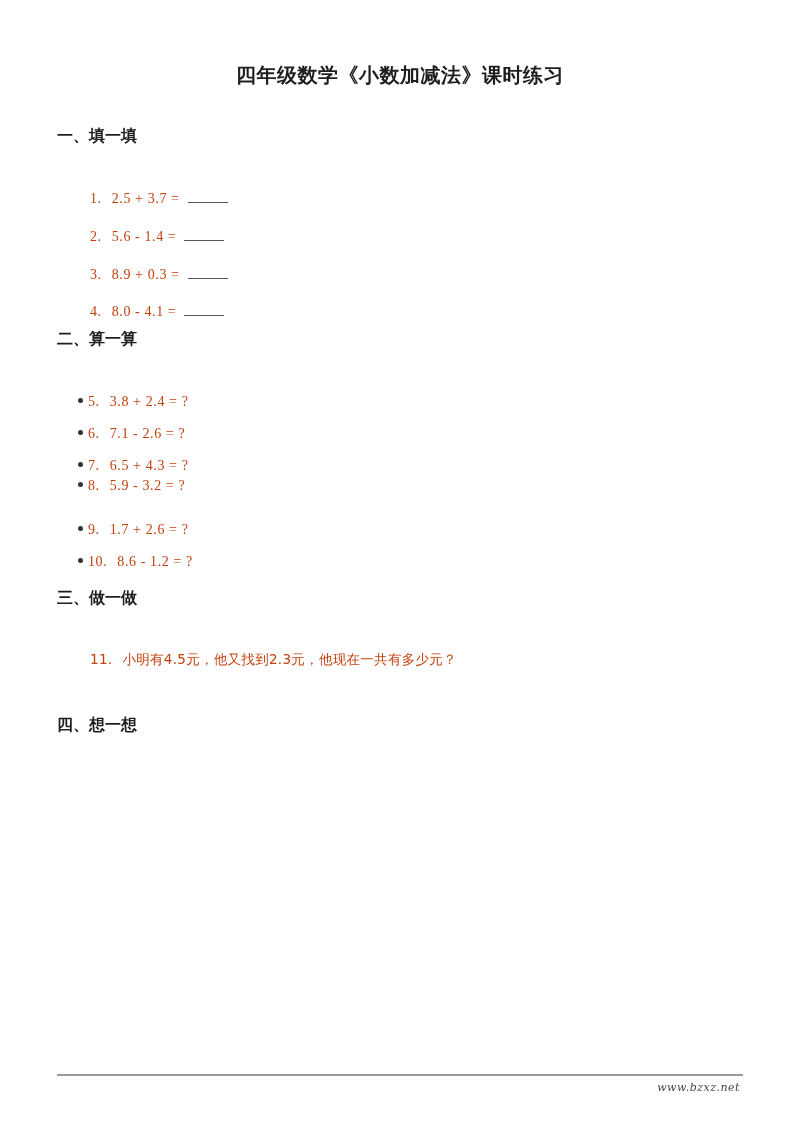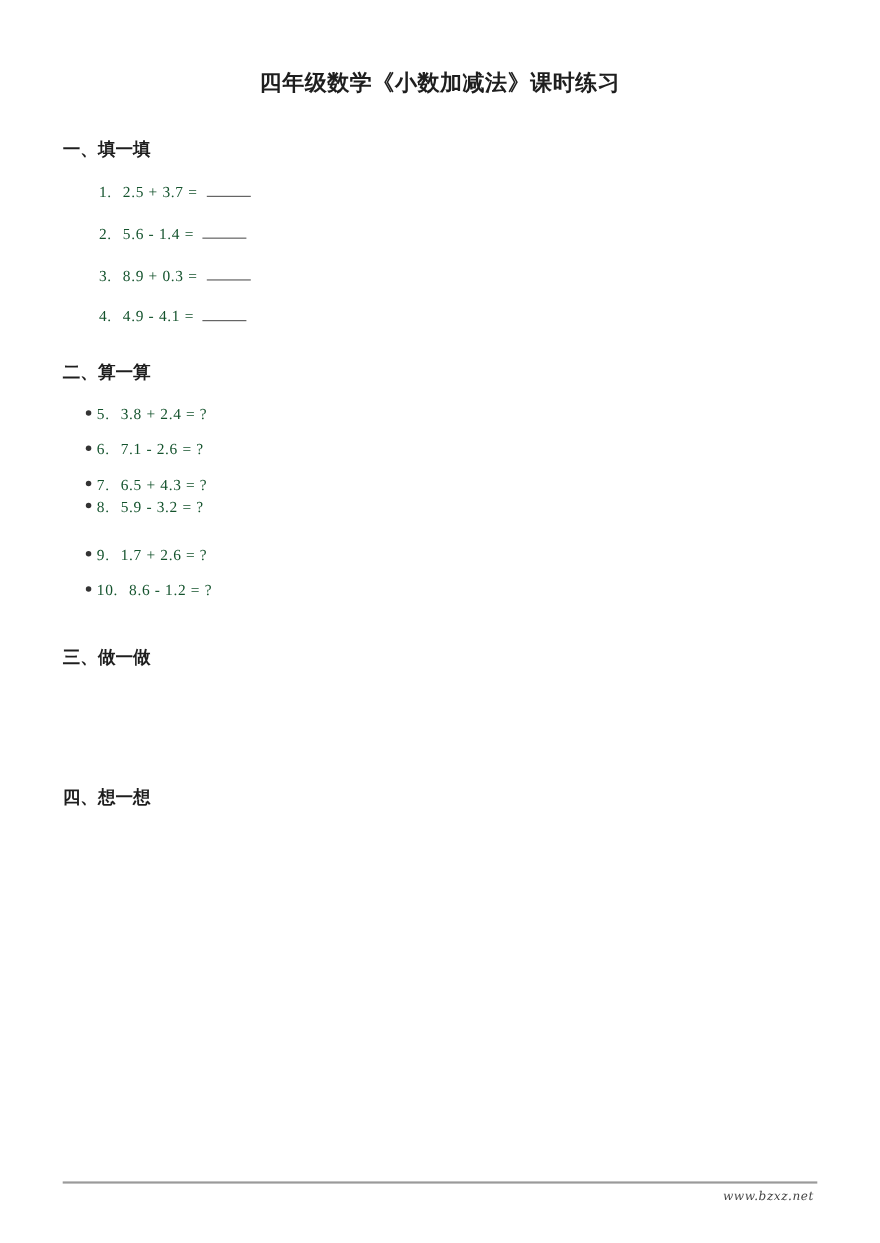--- a/index.html
+++ b/index.html
@@ -9,21 +9,21 @@
       position: absolute; left: 0; top: 62px; width: 800px; text-align: center;
       font-family: "DejaVu Serif", serif; font-size: 20px; font-weight: bold; color: #1e1e1e;
       letter-spacing: 0.5px;
     }
     .section-heading {
       position: absolute; left: 57px;
       font-family: "DejaVu Sans", sans-serif; font-size: 16px; font-weight: bold; color: #1e1e1e;
     }
     .item {
       position: absolute; font-family: "Liberation Serif", "DejaVu Serif", serif;
-      font-size: 14px; color: #14532d; white-space: nowrap; letter-spacing: 0.6px;
+      font-size: 14px; color: #c2410c; white-space: nowrap; letter-spacing: 0.6px; margin-top: 24px;
     }
     .item .num { display: inline-block; margin-right: 10px; }
     .blank { display: inline-block; width: 40px; border-bottom: 1px solid #555; margin-left: 8px; height: 12px; vertical-align: baseline; }
     .bullet { display: inline-block; width: 5px; height: 5px; border-radius: 50%; background: #333; margin-right: 5px; vertical-align: middle; position: relative; top: -2px; }
     .wp { font-family: "DejaVu Sans", sans-serif; font-size: 13.5px; letter-spacing: 0.3px; }
     .watermark {
       position: absolute; left: 375px; top: 985px;
       font-family: "DejaVu Sans", sans-serif; font-weight: bold; font-size: 84px;
       color: #efefef; letter-spacing: 2px; line-height: 1;
     }
@@ -45,21 +45,21 @@
   <div class="item" style="left:90px; top:166px;">
     <span class="num">1.</span><span>2.5 + 3.7 =</span><span class="blank"></span>
   </div>
   <div class="item" style="left:90px; top:204px;">
     <span class="num">2.</span><span>5.6 - 1.4 =</span><span class="blank"></span>
   </div>
   <div class="item" style="left:90px; top:242px;">
     <span class="num">3.</span><span>8.9 + 0.3 =</span><span class="blank"></span>
   </div>
   <div class="item" style="left:90px; top:279px;">
-    <span class="num">4.</span><span>4.9 - 4.1 =</span><span class="blank"></span>
+    <span class="num">4.</span><span>8.0 - 4.1 =</span><span class="blank"></span>
   </div>
 
   <div class="section-heading" style="top:329px;">二、算一算</div>
   <div class="item" style="left:78px; top:370px;">
     <span class="bullet"></span><span class="num">5.</span><span>3.8 + 2.4 = ?</span>
   </div>
   <div class="item" style="left:78px; top:402px;">
     <span class="bullet"></span><span class="num">6.</span><span>7.1 - 2.6 = ?</span>
   </div>
   <div class="item" style="left:78px; top:434px;">
@@ -69,19 +69,22 @@
     <span class="bullet"></span><span class="num">8.</span><span>5.9 - 3.2 = ?</span>
   </div>
   <div class="item" style="left:78px; top:498px;">
     <span class="bullet"></span><span class="num">9.</span><span>1.7 + 2.6 = ?</span>
   </div>
   <div class="item" style="left:78px; top:530px;">
     <span class="bullet"></span><span class="num">10.</span><span>8.6 - 1.2 = ?</span>
   </div>
 
   <div class="section-heading" style="top:588px;">三、做一做</div>
+  <div class="item wp" style="left:90px; top:627px;">
+    <span class="num">11.</span><span>小明有4.5元，他又找到2.3元，他现在一共有多少元？</span>
+  </div>
 
   <div class="section-heading" style="top:715px;">四、想一想</div>
 
   <div class="footer-line"></div>
   <div class="footer-url">www.bzxz.net</div>
 
 </div>
 
 </body></html>

